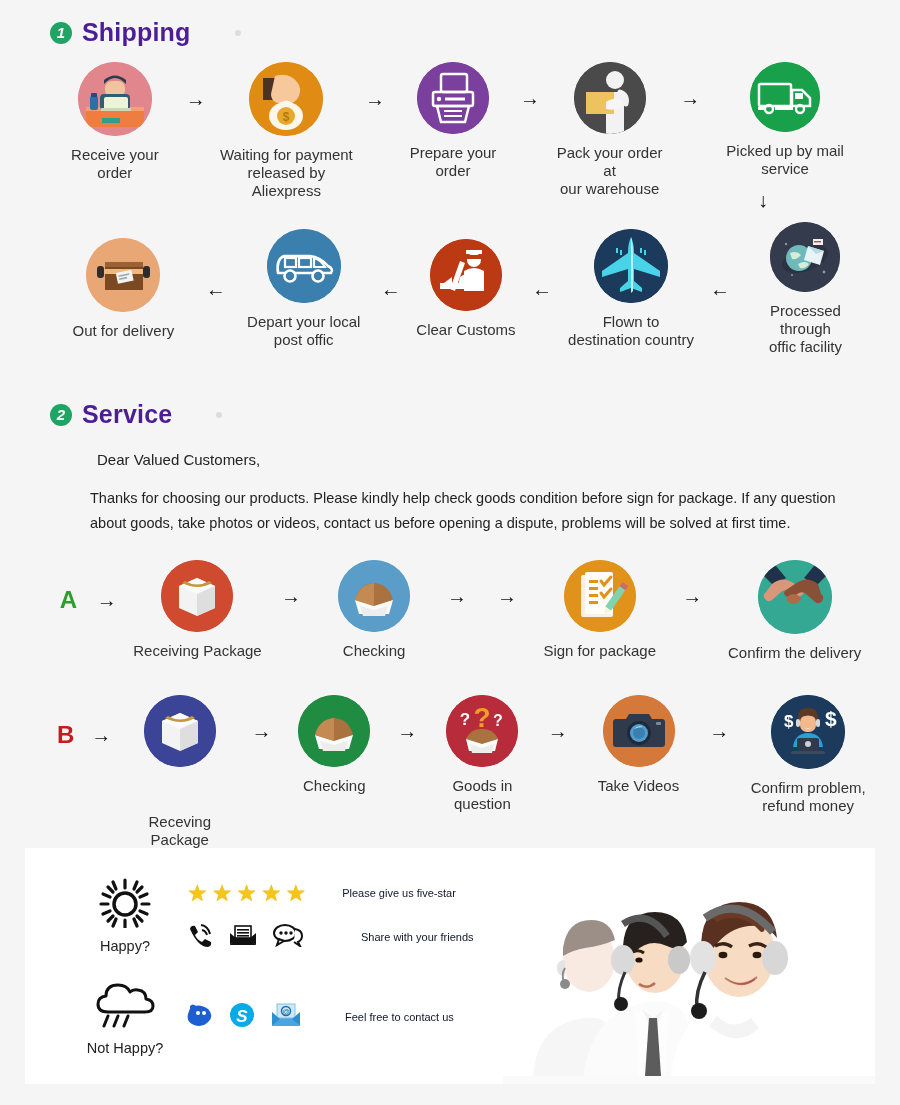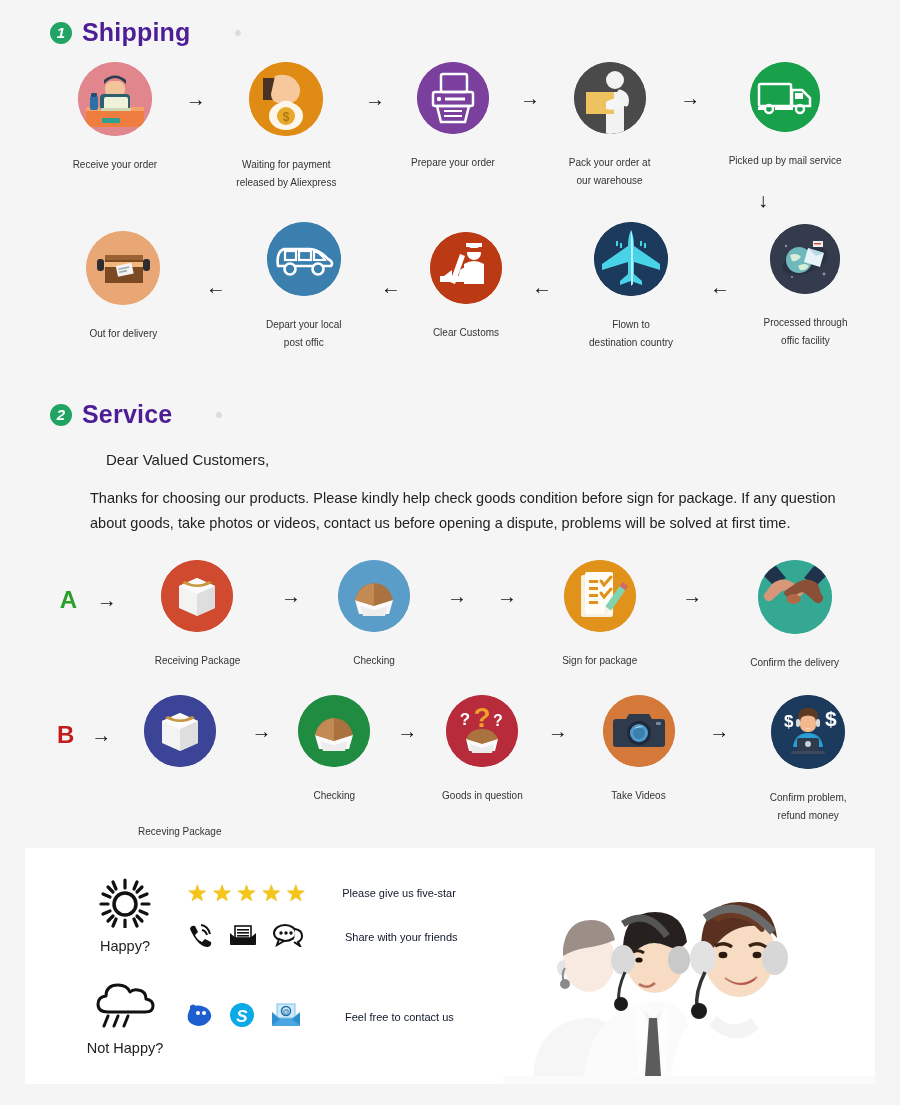--- a/index.html
+++ b/index.html
@@ -33,22 +33,22 @@
   
   .flow { position: absolute; display: flex; align-items: flex-start; }
   .node { display: flex; flex-direction: column; align-items: center; }
   .circle {
     border-radius: 50%;
     position: relative;
     display: flex; align-items: center; justify-content: center;
     overflow: hidden;
   }
   .node-label {
-    margin-top: 20px;
-    font-size: 10px;
+    margin-top: 10px;
+    font-size: 15px;
     color: #333;
     text-align: center;
     line-height: 18px;
     white-space: pre-line;
   }
   .arrow {
     font-size: 20px; color: #111;
     line-height: 1;
     display: flex; align-items: center; justify-content: center;
     flex: none;
@@ -294,21 +294,21 @@
 offic facility</div>
     </div>
   </div>
 
   <div class="section-head" style="left:50px; top:400px;">
     <div class="badge-num">2</div>
     <div class="section-title">Service</div>
     <div class="dot-mark"></div>
   </div>
 
-  <div class="svc-greeting" style="left:106px; top:451px;">Dear Valued Customers,</div>
+  <div class="svc-greeting" style="left:97px; top:451px;">Dear Valued Customers,</div>
   <div class="svc-body" style="left:90px; top:486px;">Thanks for choosing our products. Please kindly help check goods condition before sign for package. If any question about goods, take photos or videos, contact us before opening a dispute, problems will be solved at first time.</div>
 
   <div class="flow" style="left:52px; top:560px; width:820px; align-items:flex-start;">
 
     <div style="width:34px;height:80px;display:flex;align-items:center;justify-content:center;">
       <span class="letter" style="color:#2aa02a;">A</span>
     </div>
     <div class="arrow arrow-r" style="width:44px;height:80px;"></div>
 
     <div class="node" style="width:142px;">
@@ -544,21 +544,21 @@
               <svg width="30" height="24" viewBox="0 0 30 24">
                 <ellipse cx="12" cy="10" rx="11" ry="8" fill="#fff" stroke="#111" stroke-width="2"></ellipse>
                 <path d="M6 16 l-2 6 l7 -4z" fill="#fff" stroke="#111" stroke-width="2"></path>
                 <circle cx="8" cy="10" r="1.7" fill="#111"></circle>
                 <circle cx="13" cy="10" r="1.7" fill="#111"></circle>
                 <circle cx="18" cy="10" r="1.7" fill="#111"></circle>
                 <path d="M22 6 q7 1 7 7 q0 4 -4 6 l2 4 l-6 -4" fill="#fff" stroke="#111" stroke-width="2"></path>
               </svg>
             </span>
           </div>
-          <div class="fb-text" style="margin-left:36px;">Share with your friends</div>
+          <div class="fb-text" style="margin-left:52px;">Share with your friends</div>
         </div>
       </div>
     </div>
 
     <div class="feedback-row" style="left:52px; top:130px;">
       <div class="mood">
         <div>
           <svg width="62" height="52" viewBox="0 0 62 52">
             <path d="M14 34 q-10 0 -10 -8 q0 -7 8 -8 q0 -11 12 -11 q9 0 12 7 q3 -3 8 -2 q8 1 8 9 q7 1 7 7 q0 6 -8 6z" fill="#fff" stroke="#111" stroke-width="3" stroke-linejoin="round"></path>
             <g stroke="#111" stroke-width="3" stroke-linecap="round">

